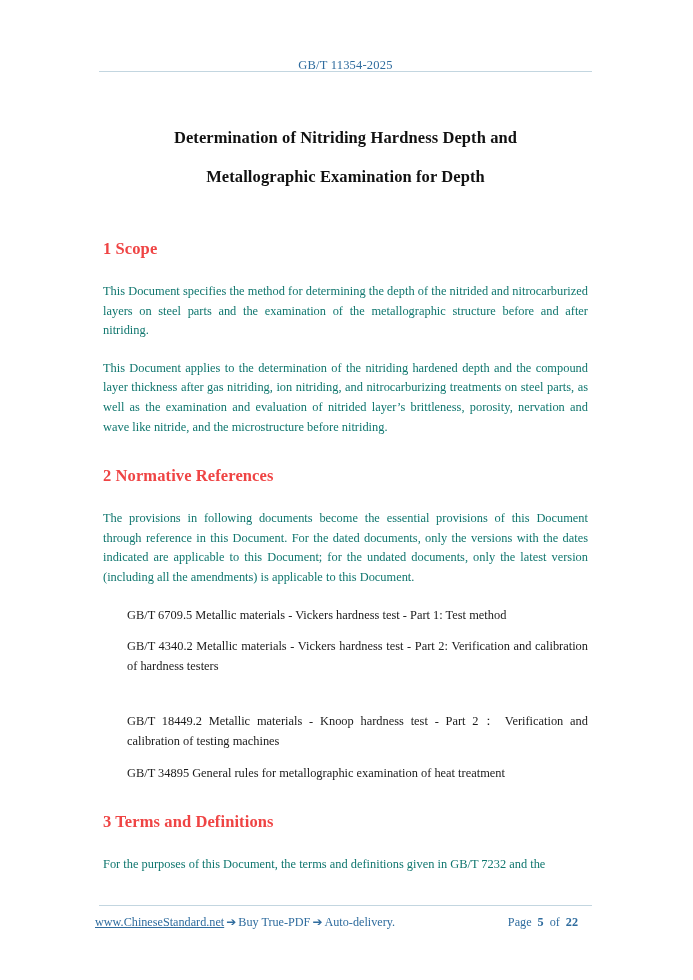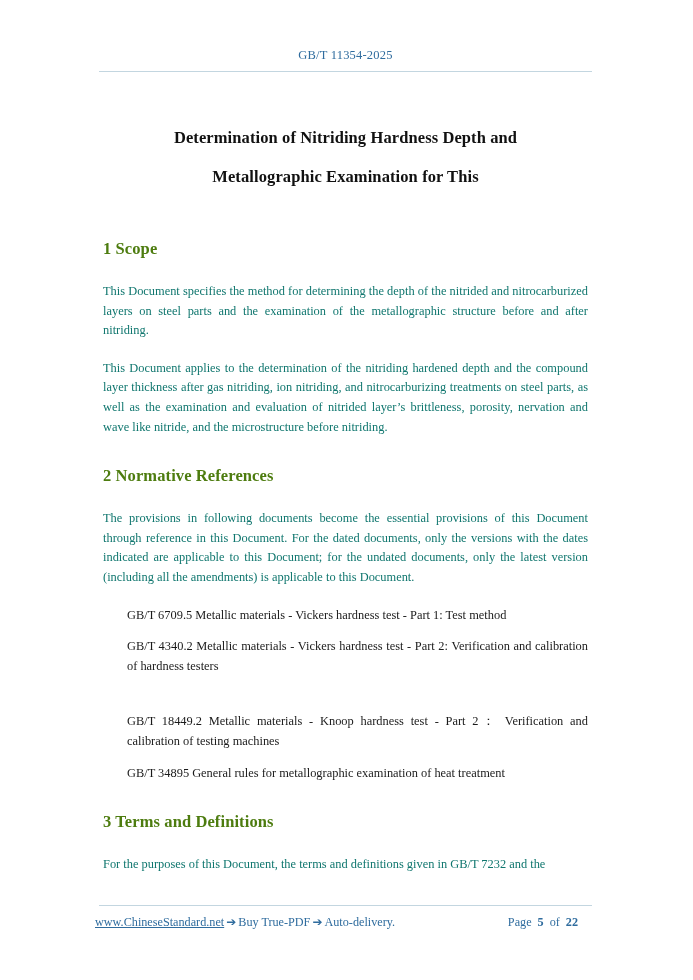--- a/index.html
+++ b/index.html
@@ -14,21 +14,21 @@
     background: #ffffff;
     font-family: "Liberation Serif", "DejaVu Serif", serif;
     color: #000000;
     overflow: hidden;
     box-sizing: border-box;
   }
 
   
   .running-header {
     position: absolute;
-    top: 48px;
+    top: 58px;
     left: 103px;
     width: 485px;
     text-align: center;
     font-size: 12.5px;
     color: #2f6c9e;
     letter-spacing: 0.2px;
   }
   .header-rule {
     position: absolute;
     top: 71px;
@@ -59,21 +59,21 @@
     top: 238px;
     left: 103px;
     width: 485px;
   }
 
   h2.section-heading {
     margin: 0;
     font-size: 16.5px;
     font-weight: bold;
     line-height: 22px;
-    color: #4d7c0f;
+    color: #ef4444;
     letter-spacing: 0.1px;
   }
 
   p.body-text {
     margin: 0;
     font-size: 12.4px;
     line-height: 19.6px;
     text-align: justify;
     text-justify: inter-word;
     color: #0f766e;
@@ -140,21 +140,21 @@
 <body>
 
 <div class="page">
 
   <div class="running-header">GB/T 11354-2025</div>
 
   <div class="header-rule"></div>
 
   <div class="doc-title">
     <span class="tline">Determination of Nitriding Hardness Depth and</span>
-    <span class="tline">Metallographic Examination for This</span>
+    <span class="tline">Metallographic Examination for Depth</span>
   </div>
 
   <div class="content">
 
     <h2 class="section-heading">1 Scope</h2>
     <div class="gap-after-h2"></div>
 
     <p class="body-text">This Document specifies the method for determining the depth of the nitrided and nitrocarburized layers on steel parts and the examination of the metallographic structure before and after nitriding.</p>
     <div class="gap-para"></div>
 

